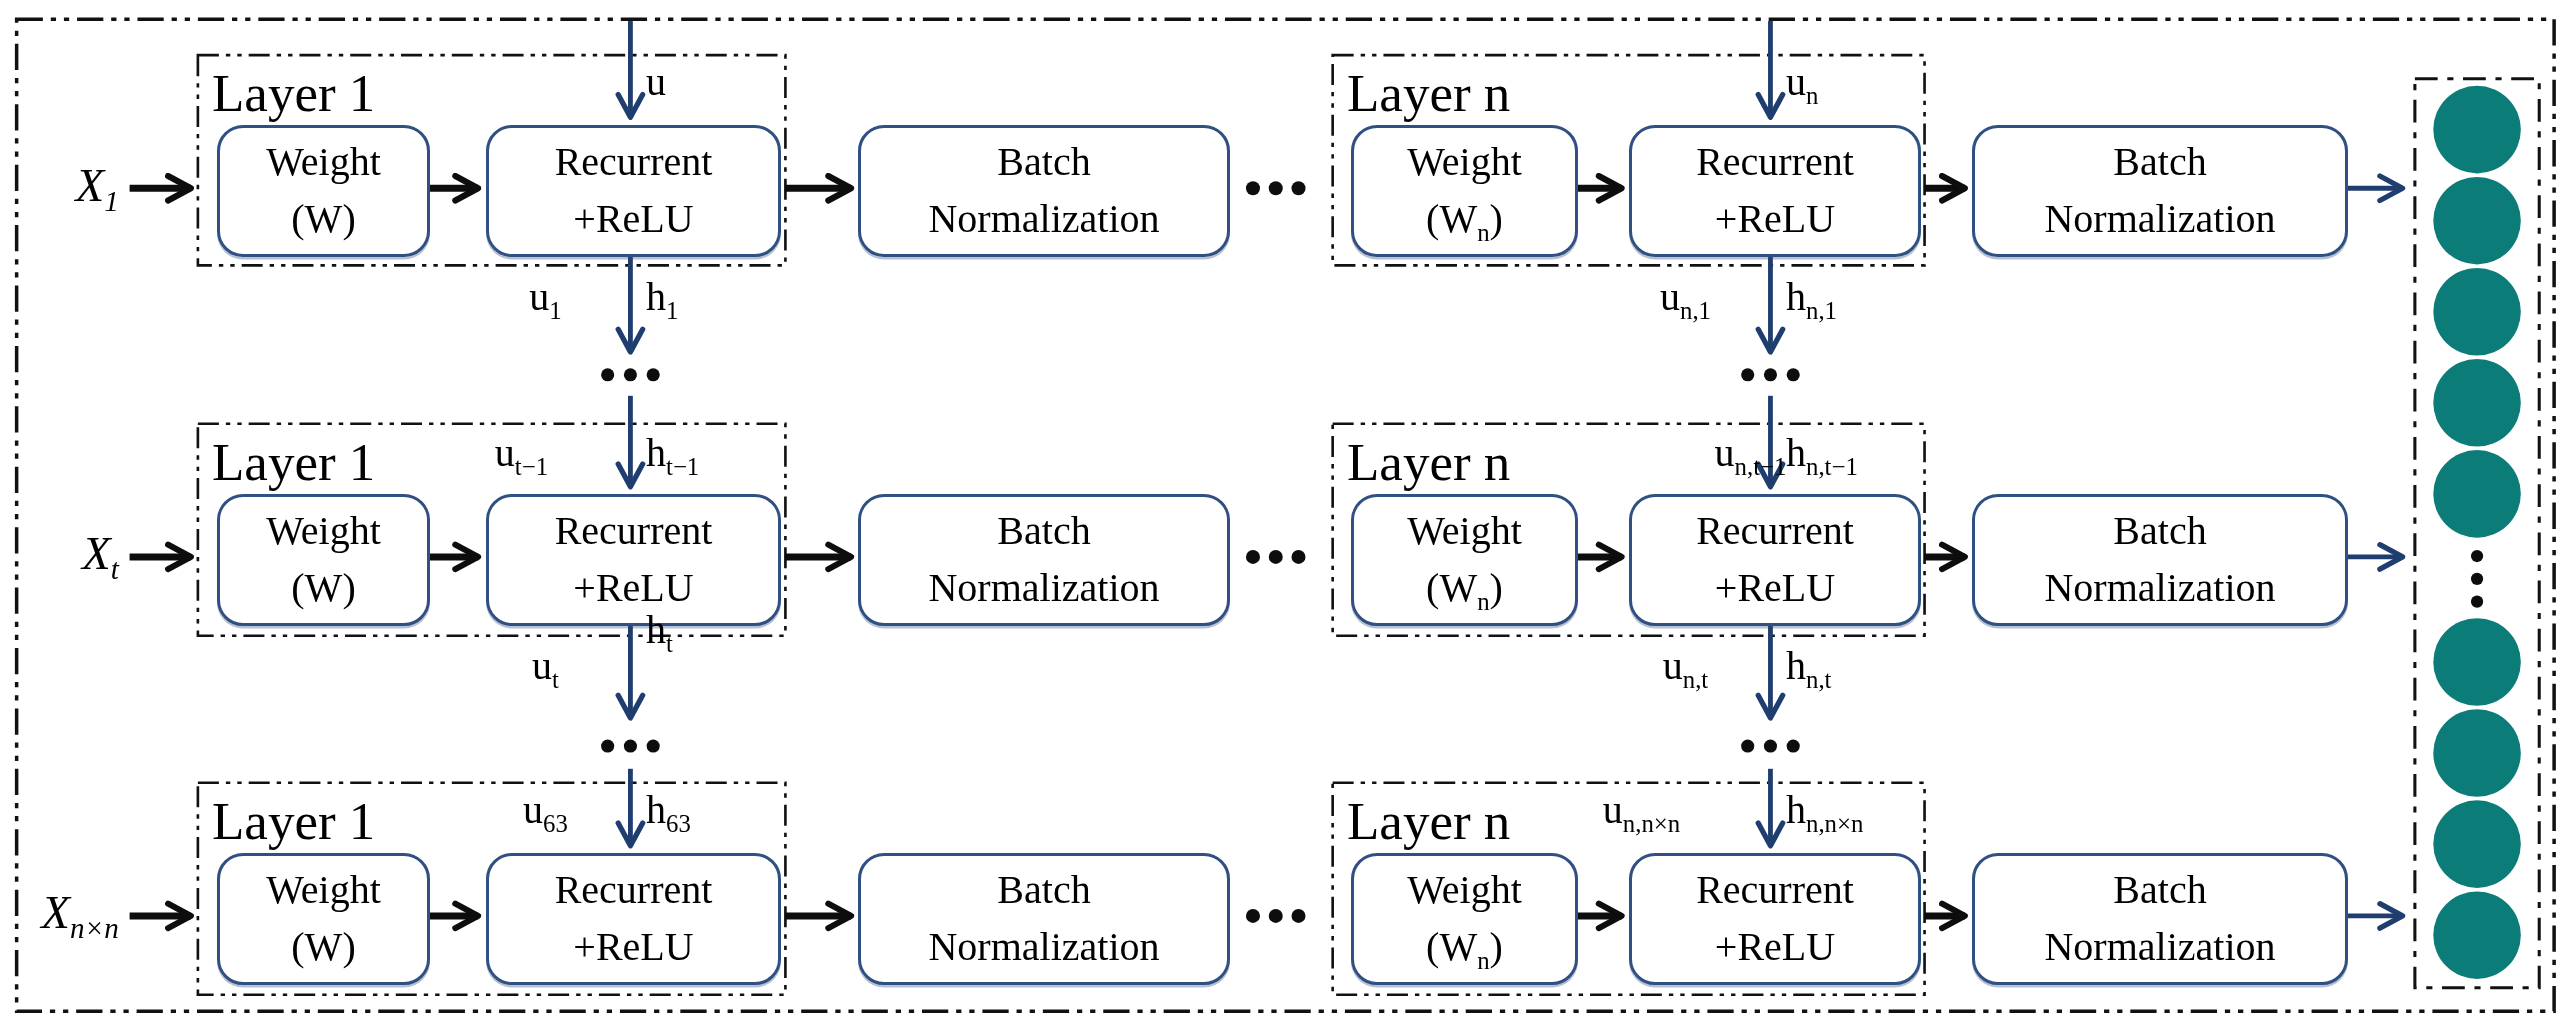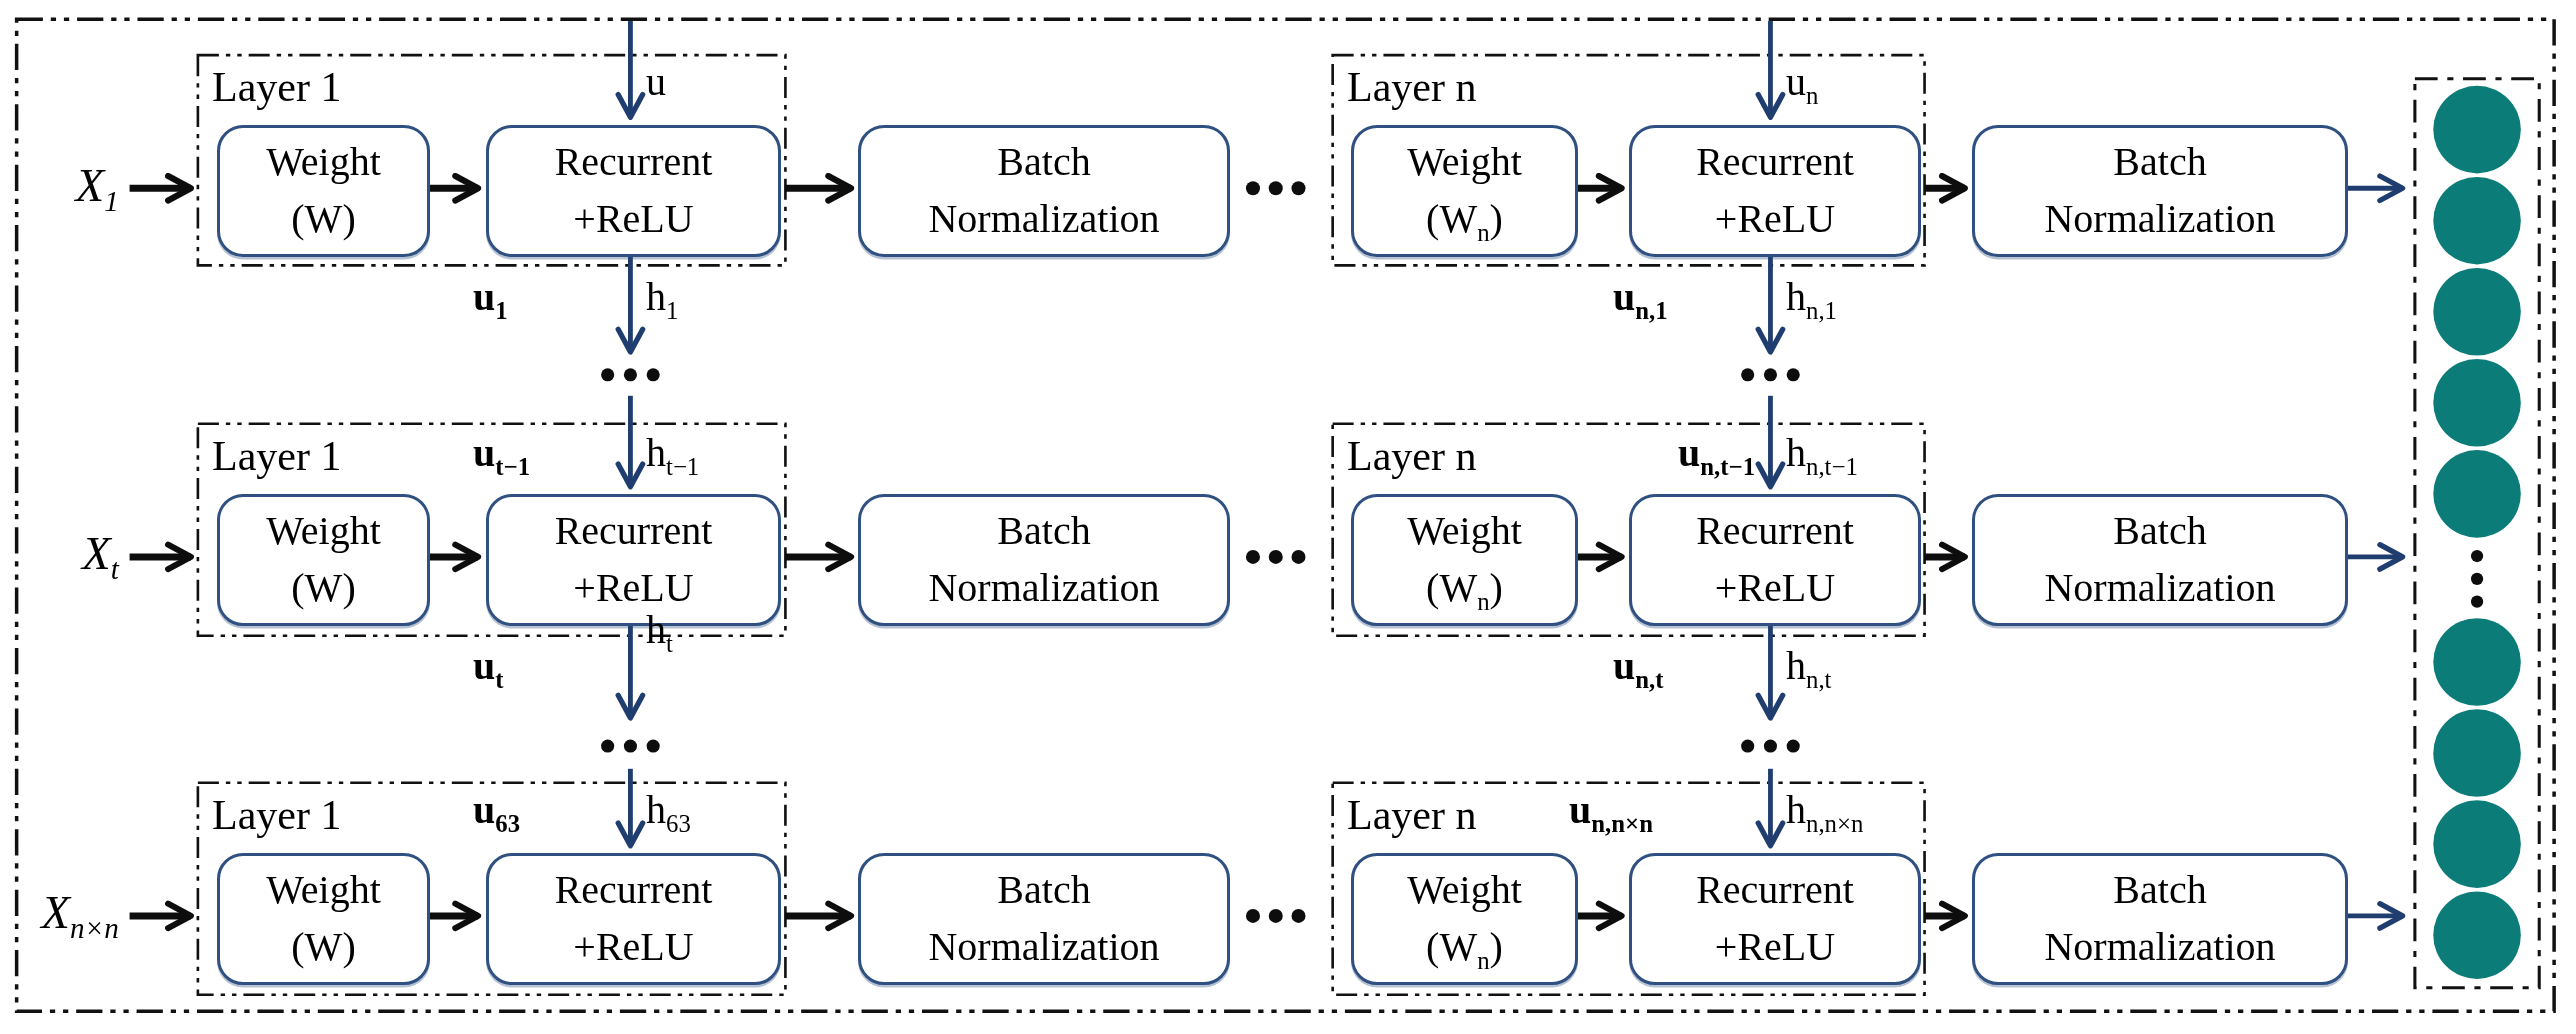--- a/index.html
+++ b/index.html
@@ -11,26 +11,26 @@
     font-family:"Liberation Serif","DejaVu Serif",serif; color:#000; overflow:hidden;
   }
   #wires{position:absolute;left:0;top:0;width:2576px;height:1035px;}
   .box{
     position:absolute; background:#ffffff; border:3.5px solid var(--boxBorder);
     border-radius:26px; display:flex; flex-direction:column; 
     justify-content:center; text-align:center; font-size:40px; line-height:1.42;
     box-shadow:0 2.6px 0 rgba(47,80,128,.35);
   }
   .box.bn{border-radius:26px;}
-  .ltitle{position:absolute; font-size:42px; white-space:nowrap;}
+  .ltitle{position:absolute; font-size:53px; white-space:nowrap;}
   .xlbl{
     position:absolute; width:110px; font-size:47px; text-align:right; white-space:nowrap;font-style:italic;
   }
   .vlbl{position:absolute; font-size:40px; white-space:nowrap;}
-  .vlbl.ualign{width:145px; text-align:left;font-weight:bold;}
+  .vlbl.ualign{width:145px; text-align:center;}
   sub{font-size:.62em; line-height:0;}
 </style>
 </head>
 <body>
 
 <div id="stage">
 
   <svg id="wires" viewBox="0 0 2942 1182">
     <defs>
       <marker id="mkB" markerUnits="userSpaceOnUse" markerWidth="40" markerHeight="40" refX="30" refY="18" orient="auto">
@@ -177,21 +177,21 @@
     <div><span>(W</span><sub></sub><span>)</span></div>
   </div>
   <div class="box" style="left:486px;top:494px;width:289px;height:126px">
     <div>Recurrent</div>
     <div>+ReLU</div>
   </div>
   <div class="box bn" style="left:858px;top:494px;width:366px;height:126px">
     <div>Batch</div>
     <div>Normalization</div>
   </div>
-  <div class="vlbl ualign" style="left:473px;top:429px"><span>u</span><sub>t−1</sub></div>
+  <div class="vlbl ualign" style="left:449px;top:429px"><span>u</span><sub>t−1</sub></div>
   <div class="vlbl" style="left:646px;top:429px"><span>h</span><sub>t−1</sub></div>
   <div class="vlbl ualign" style="left:473px;top:642px"><span>u</span><sub>t</sub></div>
   <div class="vlbl" style="left:646px;top:606px"><span>h</span><sub>t</sub></div>
 
   <div class="ltitle" style="left:1347px;top:432px">Layer n</div>
   <div class="box" style="left:1351px;top:494px;width:221px;height:126px">
     <div>Weight</div>
     <div><span>(W</span><sub>n</sub><span>)</span></div>
   </div>
   <div class="box" style="left:1629px;top:494px;width:286px;height:126px">

